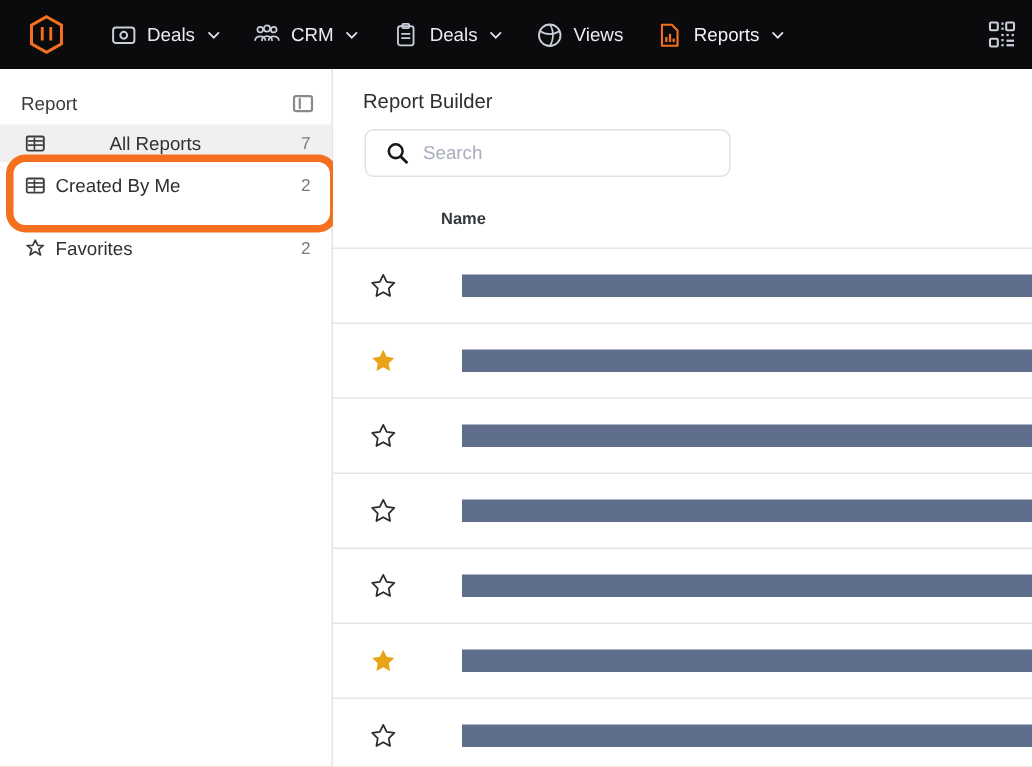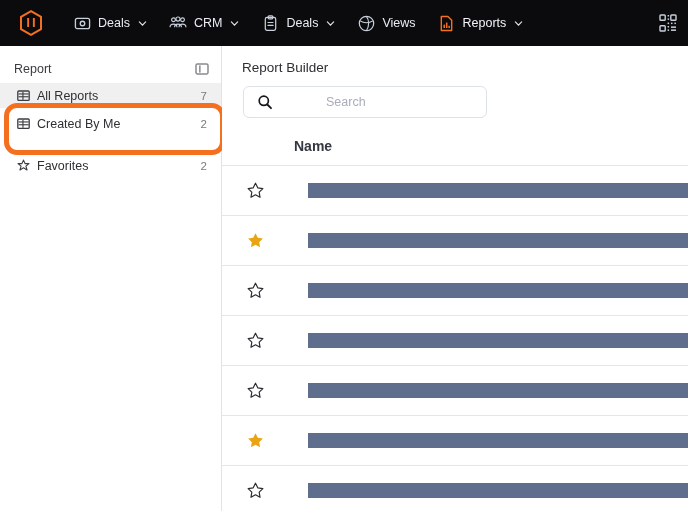--- a/index.html
+++ b/index.html
@@ -43,21 +43,21 @@
     height: 28px; padding: 0 12px 0 14px; margin-top: 9px;
   }
   .views-title { font-size: 12.5px; color: #3c3c40; }
   .panel-ico { width: 14px; height: 14px; cursor: pointer; }
 
   .view-item {
     display: flex; align-items: center;
     height: 25px; padding: 0 14px 0 16px; cursor: pointer;
     font-size: 12.5px; color: #2f3033;
   }
-  .view-item.selected { background: #f0f0f1; }
+  .view-item.selected { background: #f0f0f1; gap: 36px; }
   .view-ico { width: 14px; height: 14px; margin-right: 7px; display: flex; align-items: center; justify-content: center; flex: 0 0 14px; }
   .view-label { flex: 1; }
   .view-count { color: #7a7a7e; font-size: 11.5px; }
 
   
   .annot {
     position: absolute; left: 4px; top: 103px; width: 221px; height: 52px;
     border: 5px solid #f4701f; border-radius: 13px;
     pointer-events: none;
   }
@@ -68,31 +68,31 @@
 
   .searchbox {
     position: absolute; left: 21px; top: 40px; width: 244px; height: 32px;
     border: 1px solid #dfe1e8; border-radius: 6px; background: #fff;
     display: flex; align-items: center;
   }
   .search-ico { width: 16px; height: 16px; margin: 0 9px 0 13px; flex: 0 0 16px; }
   .search-input {
     border: none; outline: none; background: transparent;
     font-family: "Liberation Sans", sans-serif; font-size: 12.5px;
-    color: #33343a; width: 180px; margin-left: 44px;
+    color: #33343a; width: 180px;
   }
   .search-input::placeholder { color: #a9adbb; }
 
   .table { position: absolute; left: 0; top: 81px; width: 466px; }
   .thead {
     height: 39px; display: flex; align-items: center;
     border-bottom: 1px solid #e6e6e9; background: #fff;
   }
   .th-star { width: 72px; }
-  .th-name { font-size: 14px; font-weight: bold; color: #343640; }
+  .th-name { font-size: 11px; font-weight: bold; color: #343640; }
 
   .trow {
     height: 50px; display: flex; align-items: center;
     border-bottom: 1px solid #e6e6e9; background: #fff;
   }
   .cell-star { width: 72px; display: flex; align-items: center; justify-content: center; cursor: pointer; }
   .cell-name { flex: 1; display: flex; align-items: center; }
   .redact {
     height: 15px; background: #5f6e8c; margin-left: 20px; margin-right: 0;
     width: 380px;

